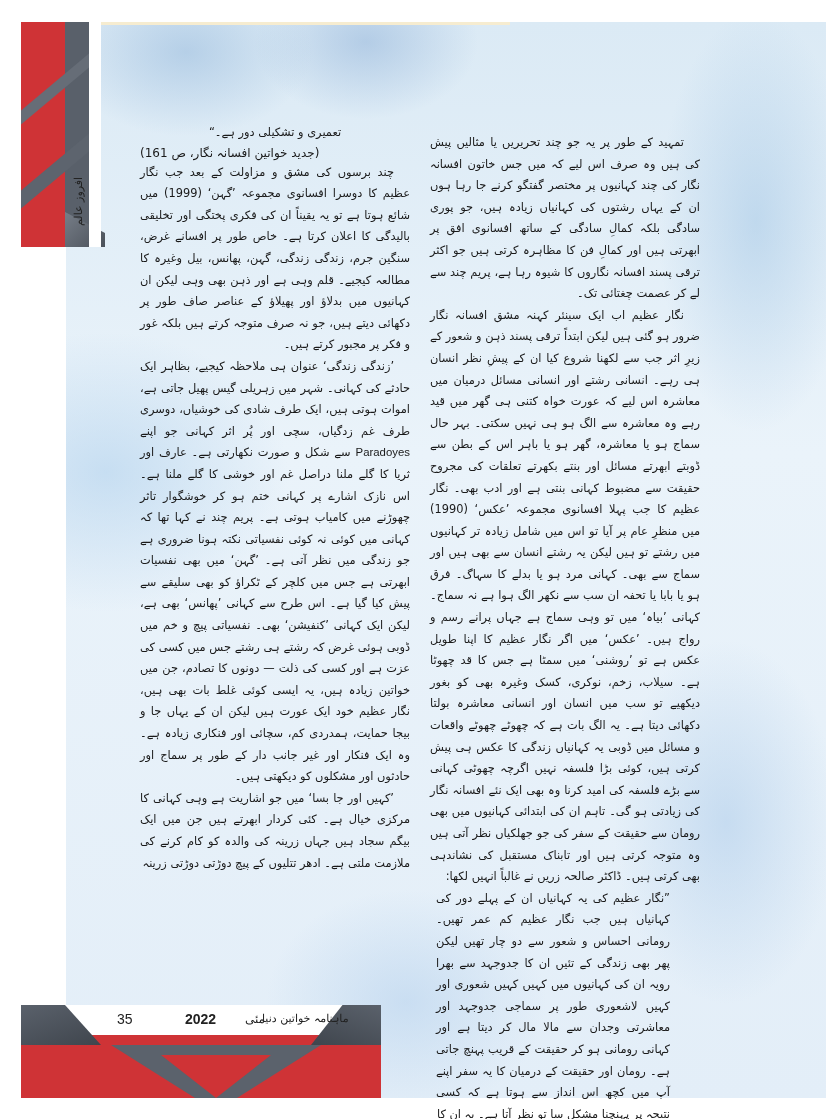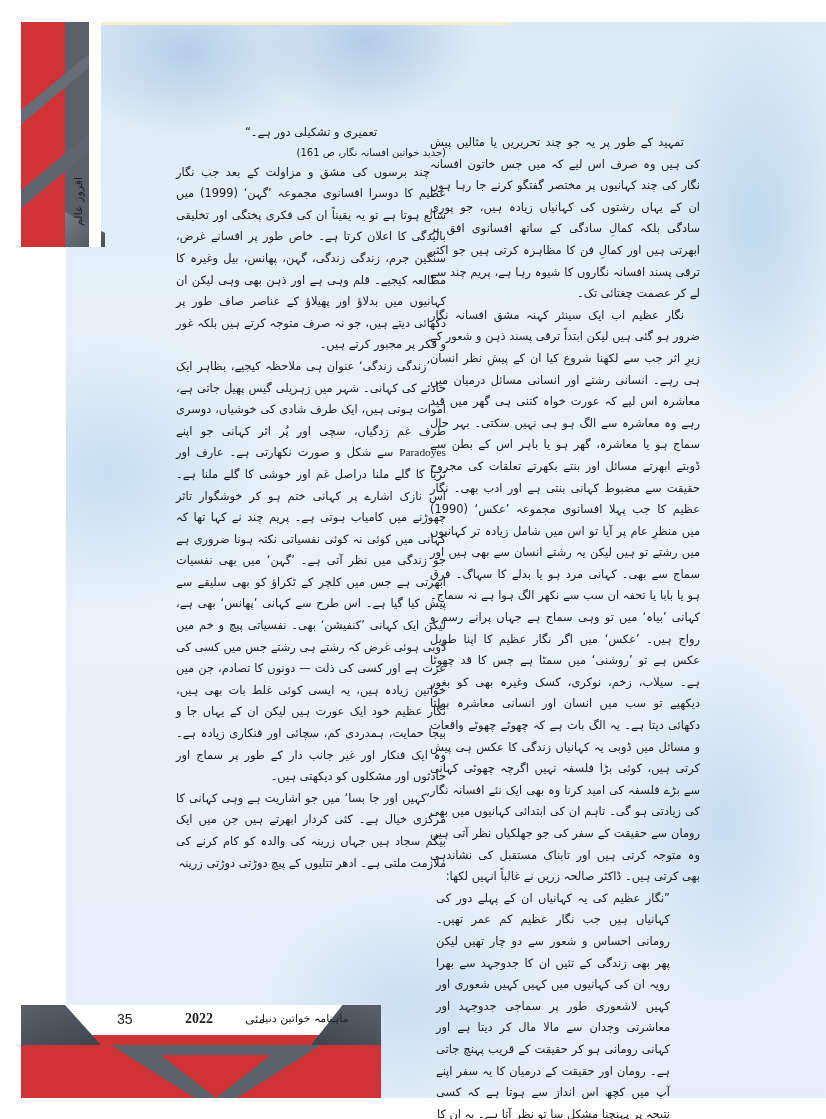--- a/index.html
+++ b/index.html
@@ -39,37 +39,37 @@
     font-family:"DejaVu Serif", serif; font-size:11px; color:#222; text-align:center;
   }
   
   .col {
     position:absolute; direction:rtl; text-align:justify;
     font-family:"DejaVu Sans", sans-serif; color:#1a1a1a;
     font-size:11.4px; line-height:21.6px;
   }
   .col p { margin:0; }
   .col-right { left:430px; top:132px; width:270px; }
-  .col-left { left:140px; top:122px; width:270px;margin-left:36px; }
+  .col-left { left:140px; top:122px; width:270px; }
   .indent { text-indent:16px; }
   .quote-block { padding-right:30px; padding-left:6px; }
   .center { text-align:center; }
-  .ref { font-size:10px; line-height:18px; text-align:right; }
-  .latin { direction:ltr; unicode-bidi:embed; font-family:Liberation Serif, serif; }
+  .ref { font-size:12px; line-height:18px; text-align:left; }
+  .latin { direction:ltr; unicode-bidi:embed; font-family:Liberation Sans, sans-serif; }
   
   .footer { position:absolute; left:21px; top:1005px; width:360px; height:93px; }
   .footer .white { position:absolute; left:0; top:0; width:360px; height:30px; background:#fff; }
   .footer .red { position:absolute; left:0; top:30px; width:360px; height:63px; background:#cf3336; }
   .footer .g-left { position:absolute; left:0; top:0; width:80px; height:40px; background:linear-gradient(160deg,#5a616b,#3f454d); clip-path:polygon(0 0,55% 0,100% 100%,0 100%); }
   .footer .g-right { position:absolute; right:0; top:0; width:70px; height:40px; background:linear-gradient(200deg,#5a616b,#3f454d); clip-path:polygon(45% 0,100% 0,100% 100%,0 100%); }
   .footer .v { position:absolute; left:90px; top:40px; width:210px; height:53px; background:#5b626c; clip-path:polygon(0 0,100% 0,60% 100%,40% 100%); }
   .footer .v-inner { position:absolute; left:140px; top:50px; width:110px; height:43px; background:#cf3336; clip-path:polygon(0 0,100% 0,50% 100%); }
   .footer-text { position:absolute; top:1006px; height:26px; font-size:14px; line-height:26px; color:#222; }
   .pg { left:117px; font-family:"Liberation Sans", sans-serif; font-weight:normal; }
-  .yr { left:185px; font-family:Liberation Serif, serif; font-weight:bold; }
+  .yr { left:185px; font-family:Liberation Sans, sans-serif; font-weight:bold; }
   .mo { left:245px; font-family:"DejaVu Serif", serif; font-size:12px; direction:rtl; }
   .mag { left:262px; width:90px; text-align:left; font-family:"DejaVu Serif", serif; font-size:11px; direction:rtl; }
 </style>
 </head>
 <body>
 
 <div class="page-bg"></div>
 <div class="top-line"></div>
 
 <div class="band">

